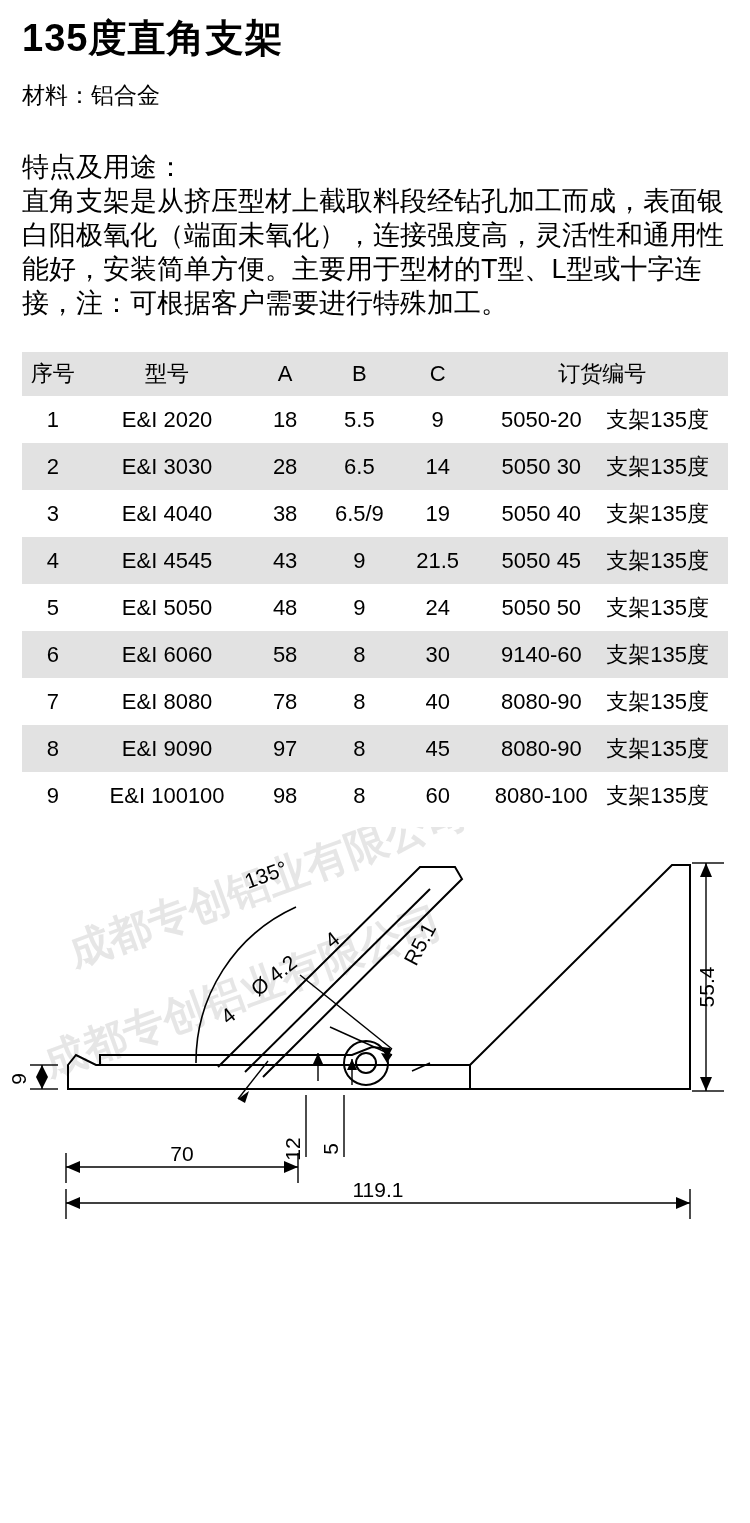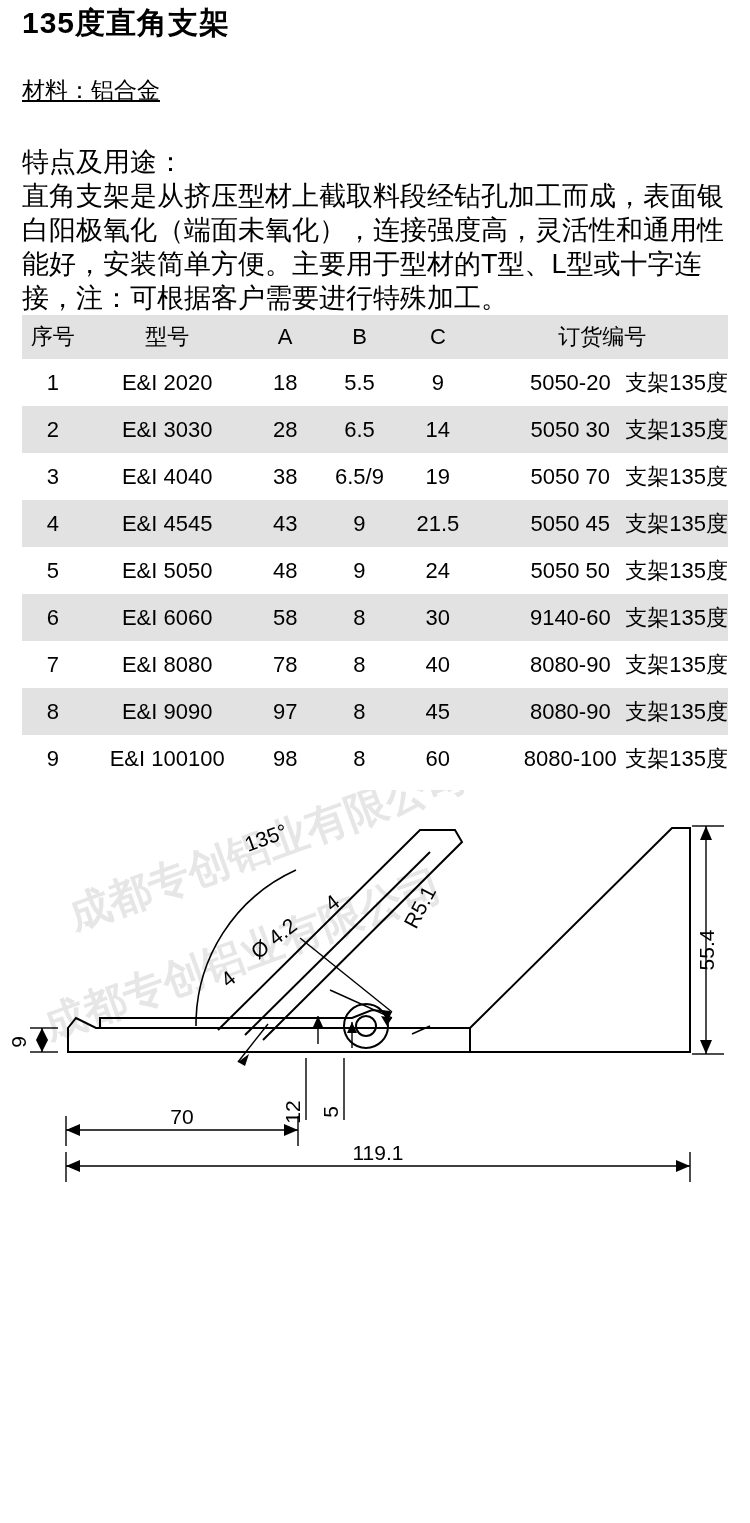--- a/index.html
+++ b/index.html
@@ -17,50 +17,50 @@
   }
   .page {
     position: relative;
     width: 750px;
     height: 1523px;
     box-sizing: border-box;
     padding: 0 22px;
   }
   
   .title-cn {
-    font-size: 30px;
+    font-size: 38px;
     font-weight: bold;
     line-height: 46px;
     letter-spacing: 1px;
-    margin-top: 0;
+    margin-top: 15px;
   }
   .title-en {
     font-size: 40px;
     font-weight: bold;
     line-height: 48px;
     letter-spacing: -0.5px;
     margin-top: 2px;
   }
   
   .material {
-    margin-top: 28px;
+    margin-top: 18px;
     font-size: 23px;
     line-height: 33px;
-    text-decoration: underline;
   }
   
   .features {
     margin-top: 38px;
     font-size: 27px;
     line-height: 34px;
   }
   .features .feat-head { display: block; }
   .features .feat-body { display: block; letter-spacing: 0px; }
   
   .table-wrap {
+    margin-top: 32px;
   }
   table.spec {
     width: 706px;
     border-collapse: collapse;
     font-size: 22px;
   }
   table.spec th, table.spec td {
     padding: 0;
     height: 47px;
     font-weight: normal;
@@ -83,21 +83,22 @@
   .col-no    { width: 62px; }
   .col-model { width: 168px; }
   .col-a     { width: 70px; }
   .col-b     { width: 80px; }
   .col-c     { width: 78px; }
   .col-order { width: 248px; text-align: left; padding-left: 4px !important; }
   thead .col-order { text-align: center; padding-left: 0 !important; }
   .order-cell {
     display: flex;
     align-items: center;
-    justify-content: flex-end;
+    justify-content: flex-start;
+    gap: 10px;
     padding-left: 6px;
   }
   .order-code { display: inline-block; min-width: 110px; }
   
   .drawing {
     position: relative;
     width: 750px;
     height: 400px;
     margin-left: -22px;
     margin-top: 8px;
@@ -160,21 +161,21 @@
           </td>
         </tr>
         <tr>
           <td class="col-no">3</td>
           <td class="col-model">E&amp;I  4040</td>
           <td class="col-a">38</td>
           <td class="col-b">6.5/9</td>
           <td class="col-c">19</td>
           <td class="col-order">
             <div class="order-cell">
-              <span class="order-code">5050 70</span>
+              <span class="order-code">5050 40</span>
               <span class="order-name">支架135度</span>
             </div>
           </td>
         </tr>
         <tr>
           <td class="col-no">4</td>
           <td class="col-model">E&amp;I  4545</td>
           <td class="col-a">43</td>
           <td class="col-b">9</td>
           <td class="col-c">21.5</td>

